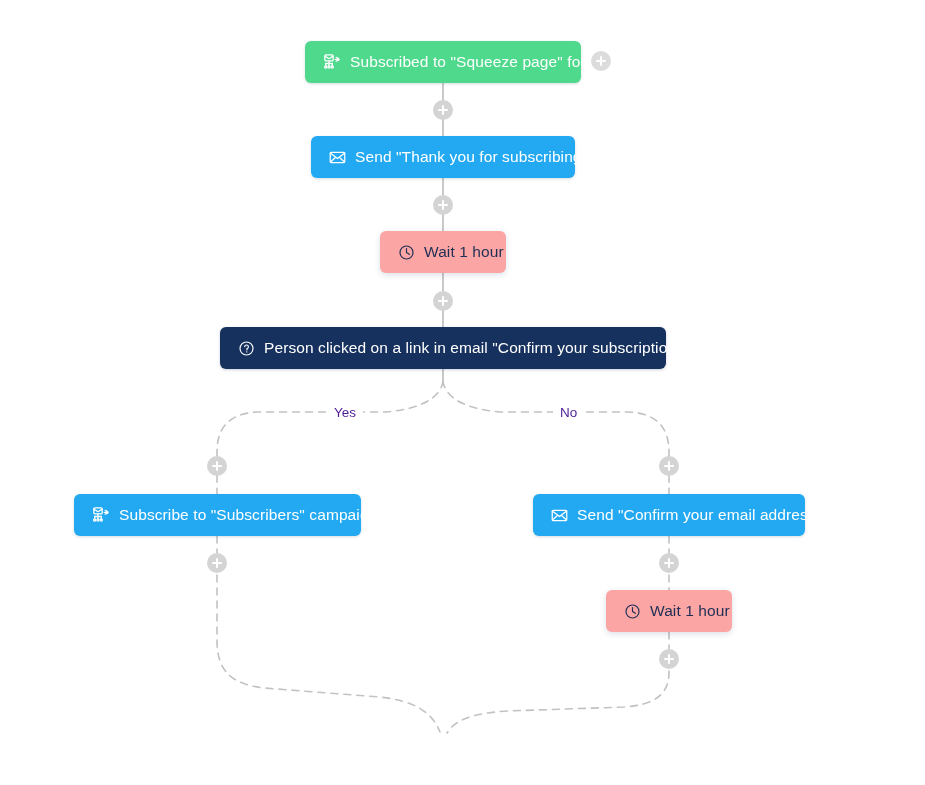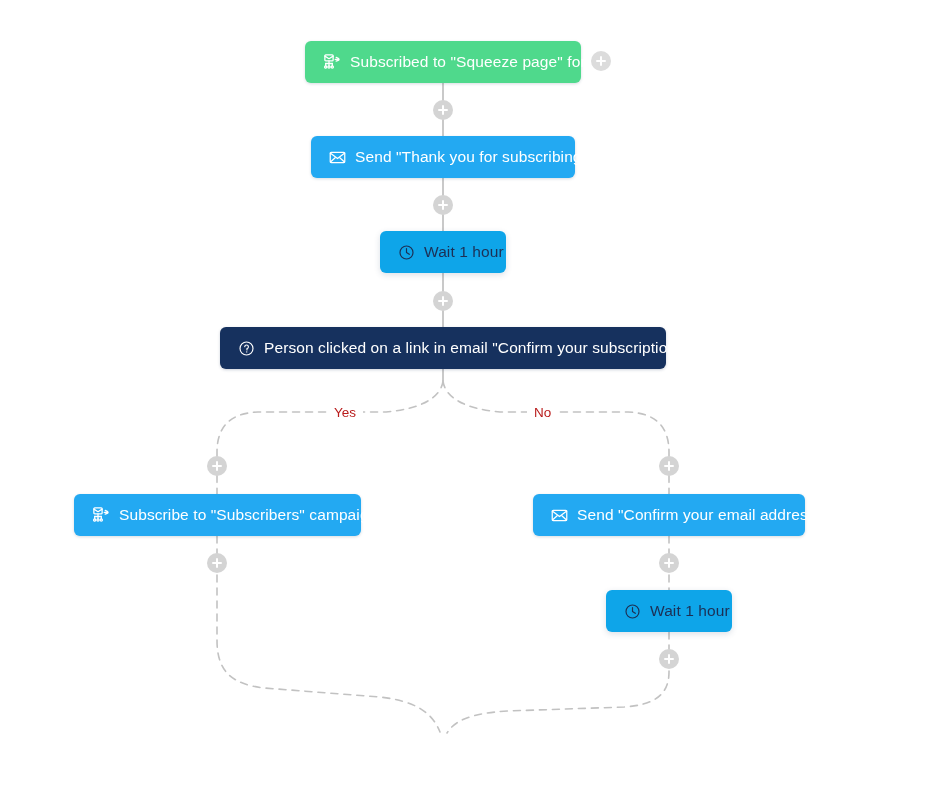--- a/index.html
+++ b/index.html
@@ -70,21 +70,21 @@
   .node.action {
     background: #23a9f2;
     color: #ffffff;
     height: 42px;
     padding: 0 18px;
     box-shadow: 0 1px 3px rgba(30,60,90,.18);
   }
 
   
   .node.delay {
-    background: #0ea5e9;
+    background: #fca5a5;
     color: #1d2f54;
     height: 42px;
     padding: 0 18px;
     box-shadow: 0 2px 6px rgba(40,60,100,.16);
   }
   .node.delay .node-label { color: #1d2f54; }
 
   
   .node.condition {
     background: #16315e;
@@ -117,21 +117,21 @@
   .plus::after {
     left: 9px; top: 5px;
     width: 2px; height: 10px;
   }
   .plus.detached { background: #dcdcdc; }
 
   
   .branch-label {
     position: absolute;
     font-size: 13.5px;
-    color: #b91c1c;
+    color: #4c1d95;
     background: #ffffff;
     padding: 1px 7px;
     z-index: 6;
     line-height: 1.2;
     user-select: none;
   }
 </style>
 </head>
 <body>
 
@@ -243,21 +243,21 @@
       <svg width="17" height="17" viewBox="0 0 22 22" fill="none" stroke="#1d2f54" stroke-width="1.5" stroke-linecap="round" stroke-linejoin="round">
         <circle cx="11" cy="11" r="8.4"></circle>
         <path d="M11 5.9 V11 L14.6 13.4"></path>
       </svg>
     </span>
     <span class="node-label">Wait 1 hour</span>
   </div>
 
   <div class="branch-label" style="left:327px; top:404px;">Yes</div>
 
-  <div class="branch-label" style="left:527px; top:404px;">No</div>
+  <div class="branch-label" style="left:553px; top:404px;">No</div>
 
   <div class="plus detached" style="left:591px; top:51px;"></div>
   <div class="plus" style="left:433px; top:100px;"></div>
   <div class="plus" style="left:433px; top:195px;"></div>
   <div class="plus" style="left:433px; top:291px;"></div>
   <div class="plus" style="left:207px; top:456px;"></div>
   <div class="plus" style="left:659px; top:456px;"></div>
   <div class="plus" style="left:207px; top:553px;"></div>
   <div class="plus" style="left:659px; top:553px;"></div>
   <div class="plus" style="left:659px; top:649px;"></div>

